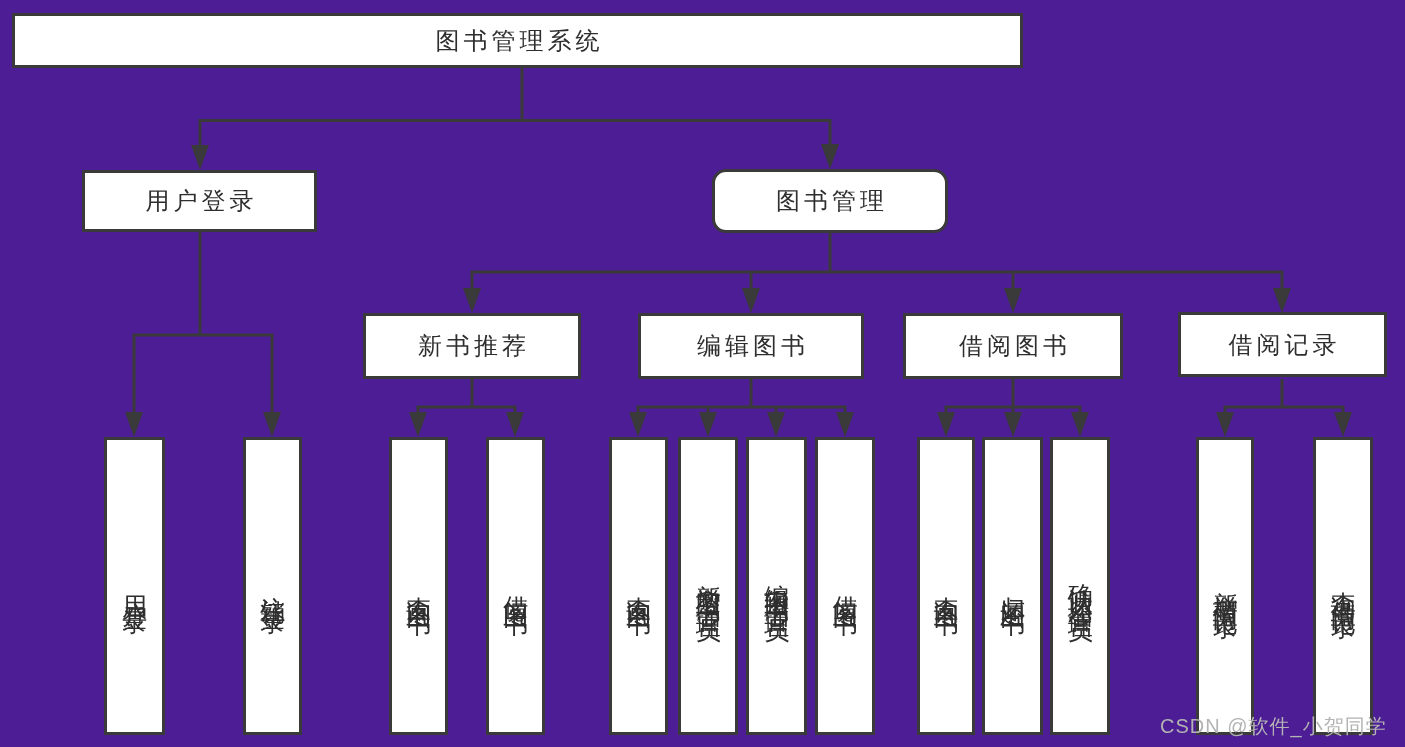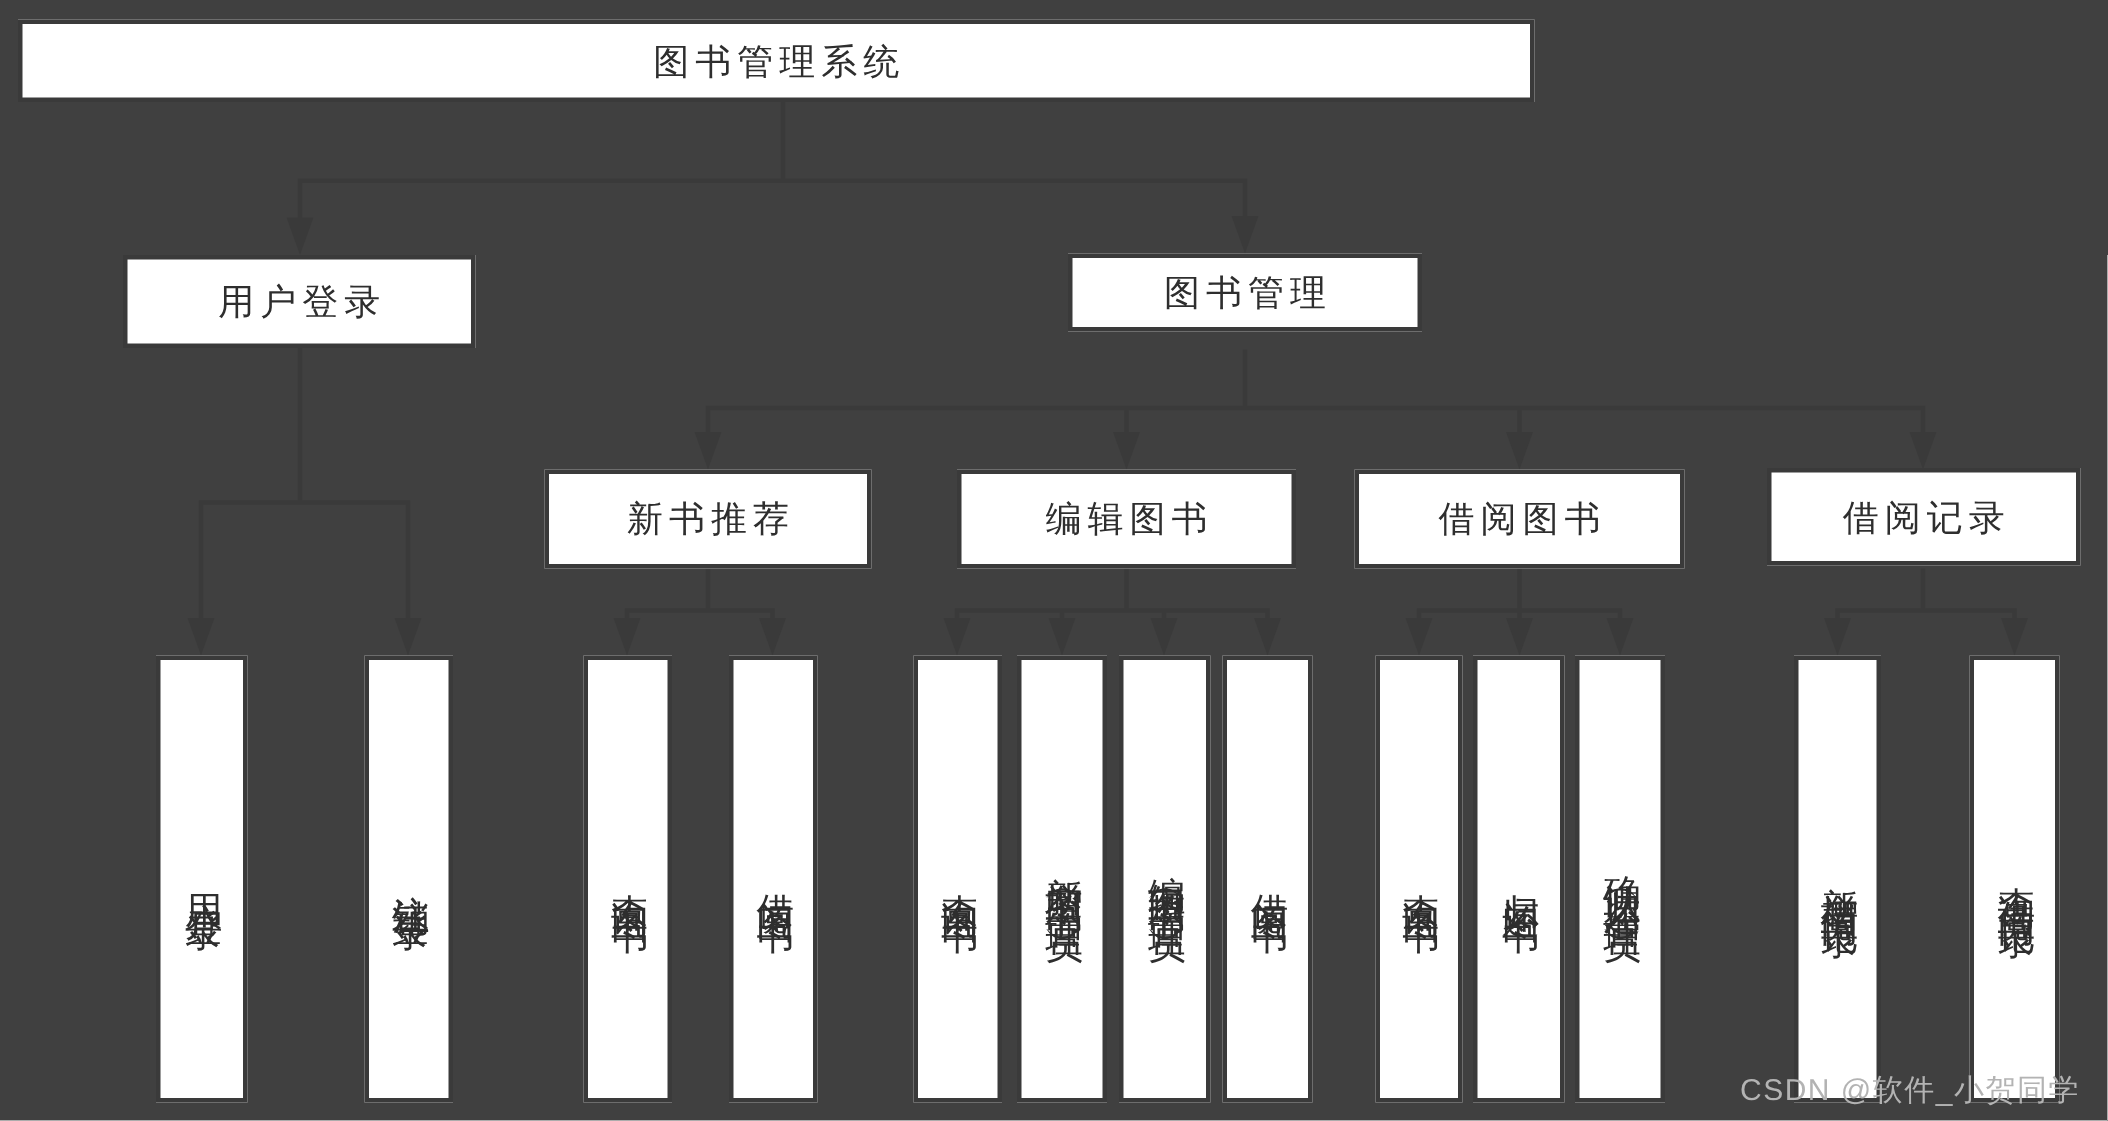--- a/index.html
+++ b/index.html
@@ -1,20 +1,20 @@
 <!DOCTYPE html>
 <html><head>
 <meta charset="utf-8">
 <style>
   html, body { margin: 0; padding: 0; background: #ffffff; }
   .canvas {
     position: relative;
     width: 1405px;
     height: 747px;
-    background: #404040;
+    background: #4c1d95;
     font-family: "Liberation Sans", sans-serif;
     overflow: hidden;
   }
   svg.connectors {
     position: absolute;
     left: 0; top: 0;
     width: 1405px; height: 747px;
     z-index: 1;
   }
   .node {
@@ -112,21 +112,21 @@
       <polygon points="1004,412 1022,412 1013,437"></polygon>
       <polygon points="1071,412 1089,412 1080,437"></polygon>
       <polygon points="1216,412 1234,412 1225,437"></polygon>
       <polygon points="1334,412 1352,412 1343,437"></polygon>
     </g>
   </svg>
 
   <div class="node hlabel" style="left:12px; top:13px; width:1011px; height:55px;">图书管理系统</div>
 
   <div class="node hlabel" style="left:82px; top:170px; width:235px; height:62px;">用户登录</div>
-  <div class="node hlabel" style="left:712px; top:169px; width:236px; height:52px;">图书管理</div>
+  <div class="node hlabel" style="left:712px; top:169px; width:236px; height:64px;border-radius:14px;">图书管理</div>
 
   <div class="node hlabel" style="left:363px; top:313px; width:218px; height:66px;">新书推荐</div>
   <div class="node hlabel" style="left:638px; top:313px; width:226px; height:66px;">编辑图书</div>
   <div class="node hlabel" style="left:903px; top:313px; width:220px; height:66px;">借阅图书</div>
   <div class="node hlabel" style="left:1178px; top:312px; width:209px; height:65px;">借阅记录</div>
 
   <div class="node leaf" style="left:104px; top:437px; width:61px; height:298px;">
     <span class="vtext">用户登录</span>
   </div>
   <div class="node leaf" style="left:243px; top:437px; width:59px; height:298px;">

